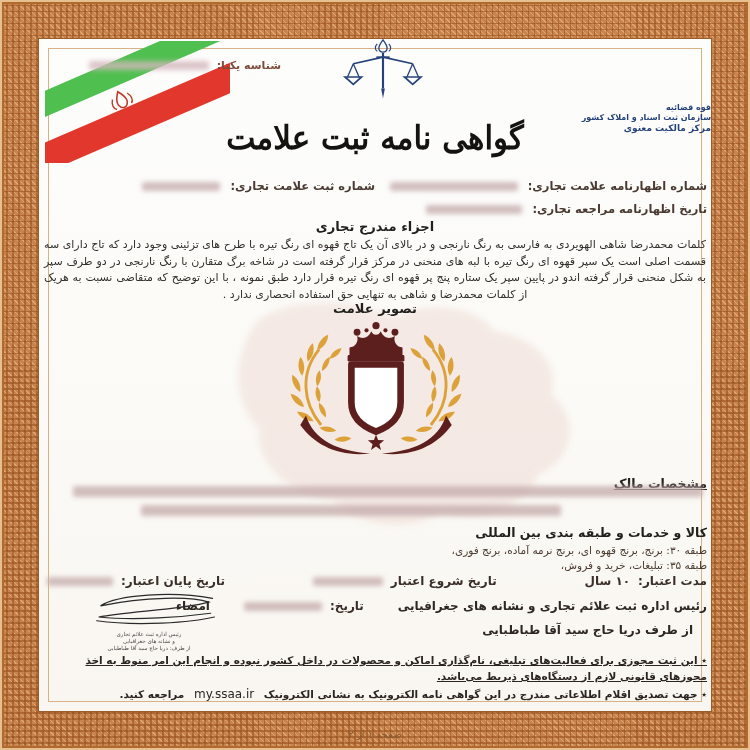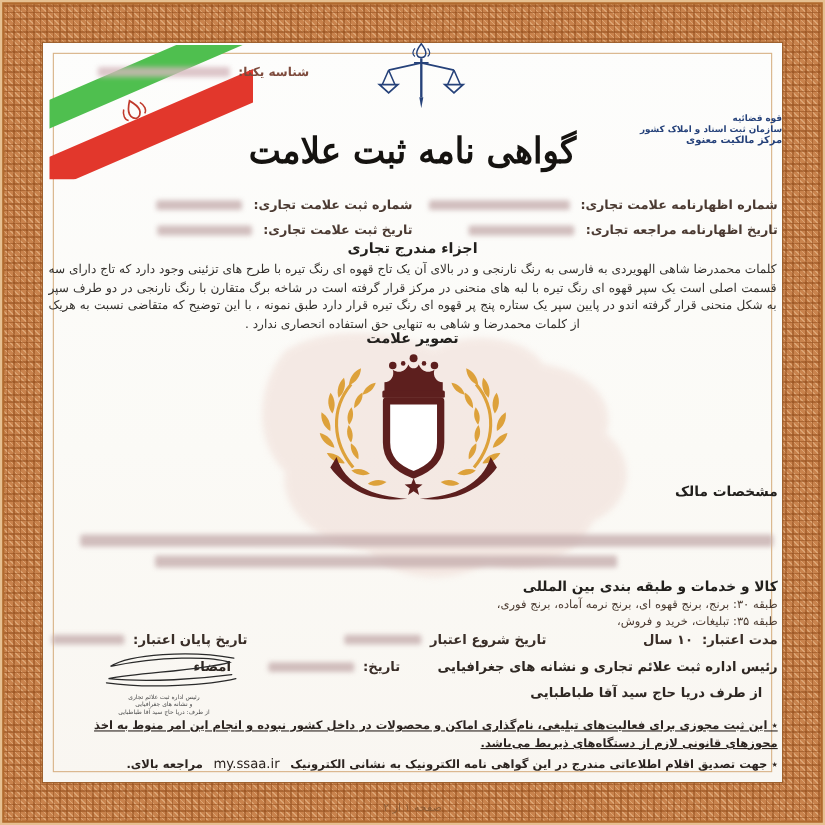--- a/index.html
+++ b/index.html
@@ -134,24 +134,20 @@
     <div class="fcell">
       <span class="flabel">شماره ثبت علامت تجاری:</span>
       <span class="blob" style="width:78px;"></span>
     </div>
   </div>
   <div class="abs fields-row" style="top:163px;">
     <div class="fcell">
       <span class="flabel">تاریخ اظهارنامه مراجعه تجاری:</span>
       <span class="blob" style="width:96px;"></span>
     </div>
-    <div class="fcell">
-      <span class="flabel">تاریخ ثبت علامت تجاری:</span>
-      <span class="blob" style="width:86px;"></span>
-    </div>
   </div>
 
   <div class="abs sec-heading" style="top:180px;">اجزاء مندرج تجاری</div>
   <div class="abs desc" style="top:198px;">کلمات محمدرضا شاهی الهویردی به فارسی به رنگ نارنجی و در بالای آن یک تاج قهوه ای رنگ تیره با طرح های تزئینی وجود دارد که تاج دارای سه قسمت اصلی است یک سپر قهوه ای رنگ تیره با لبه های منحنی در مرکز قرار گرفته است در شاخه برگ متقارن با رنگ نارنجی در دو طرف سپر به شکل منحنی قرار گرفته اندو در پایین سپر یک ستاره پنج پر قهوه ای رنگ تیره قرار دارد طبق نمونه ، با این توضیح که متقاضی نسبت به هریک از کلمات محمدرضا و شاهی به تنهایی حق استفاده انحصاری ندارد .</div>
 
   <div class="abs sec-heading" style="top:262px;">تصویر علامت</div>
 
   <svg class="abs" style="left:232px; top:280px;" width="210" height="142" viewBox="0 0 200 150">
     <defs>
       <path id="leaf" d="M0,0 C4,-6 4,-14 0,-20 C-4,-14 -4,-6 0,0 Z" fill="#dda13a"></path>
@@ -201,21 +197,21 @@
       <circle cx="90" cy="12" r="2.2"></circle>
         <circle cx="110" cy="12" r="2.2"></circle>
       <rect x="70" y="38" width="60" height="7" rx="1.5"></rect>
     </g>
 
     <path d="M74,48 L126,48 L126,88 C126,104 116,113 100,119 C84,113 74,104 74,88 Z" fill="#ffffff" stroke="#5d1f1e" stroke-width="7" stroke-linejoin="round"></path>
 
     <polygon fill="#5d1f1e" points="100,122 102.2,127.9 108.6,128.2 103.6,132.2 105.3,138.3 100,134.8 94.7,138.3 96.4,132.2 91.4,128.2 97.8,127.9"></polygon>
   </svg>
 
-  <div class="abs right-heading" style="top:400px;">مشخصات مالک</div>
+  <div class="abs right-heading" style="top:437px;text-decoration:underline;">مشخصات مالک</div>
   <div class="abs blob" style="right:8px; top:447px; width:630px; height:11px;"></div>
   <div class="abs blob" style="right:150px; top:466px; width:420px; height:11px;"></div>
 
   <div class="abs right-heading" style="top:486px;">کالا و خدمات و طبقه بندی بین المللی</div>
   <div class="abs goods-line" style="top:505px;">طبقه ۳۰: برنج، برنج قهوه ای، برنج نرمه آماده، برنج فوری،</div>
   <div class="abs goods-line" style="top:520px;">طبقه ۳۵: تبلیغات، خرید و فروش،</div>
 
   <div class="abs validity-row" style="top:535px;">
     <div class="vitem">
       <span>مدت اعتبار:</span>
@@ -247,17 +243,17 @@
   <div class="abs stamp" style="top:592px;">
     <div>رئیس اداره ثبت علائم تجاری</div>
     <div>و نشانه های جغرافیایی</div>
     <div>از طرف: دریا حاج سید آقا طباطبایی</div>
   </div>
 
   <div class="abs notes" style="top:614px;text-decoration:underline;">٭ این ثبت مجوزی برای فعالیت‌های تبلیغی، نام‌گذاری اماکن و محصولات در داخل کشور نبوده و انجام این امر منوط به اخذ مجوزهای قانونی لازم از دستگاه‌های ذیربط می‌باشد.</div>
   <div class="abs notes" style="top:648px;">
     <span>٭ جهت تصدیق اقلام اطلاعاتی مندرج در این گواهی نامه الکترونیک به نشانی الکترونیک</span>
     <span class="url">my.ssaa.ir</span>
-    <span>مراجعه بالای.</span>
+    <span>مراجعه کنید.</span>
   </div>
 
   <div class="abs page-label" style="top:690px;">صفحه ۱ از ۲</div>
 </div>
 
 </body></html>

